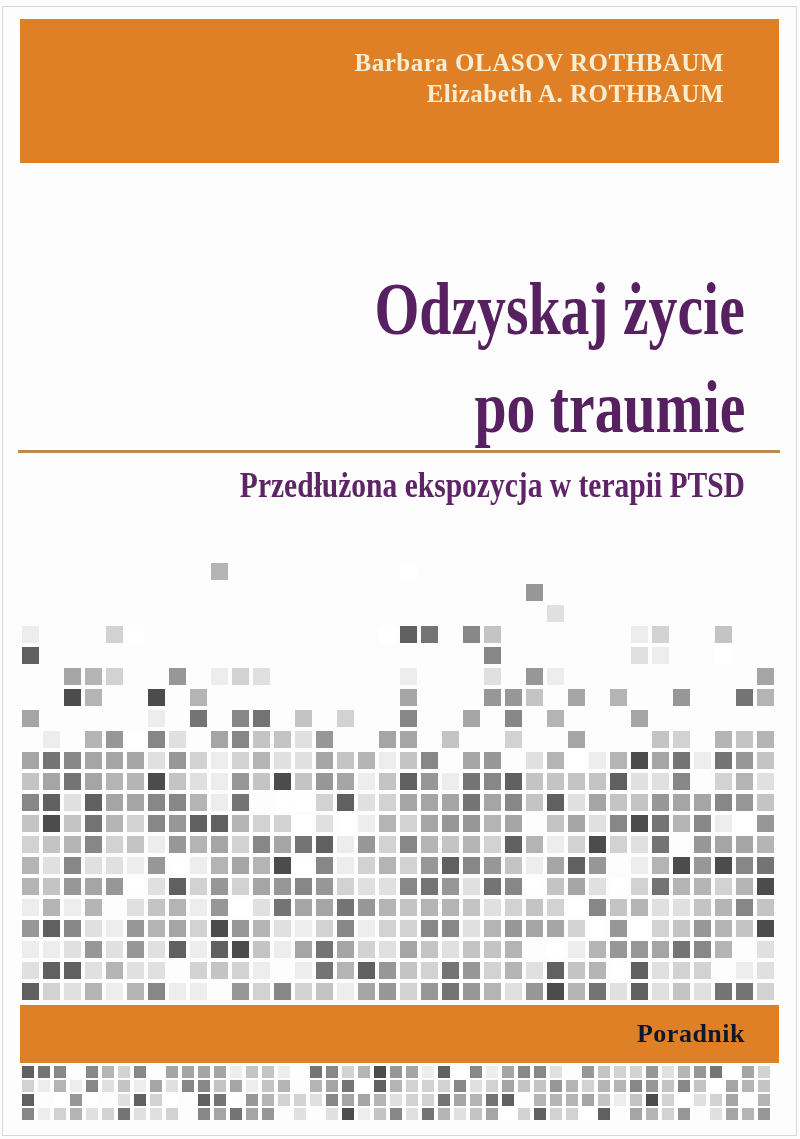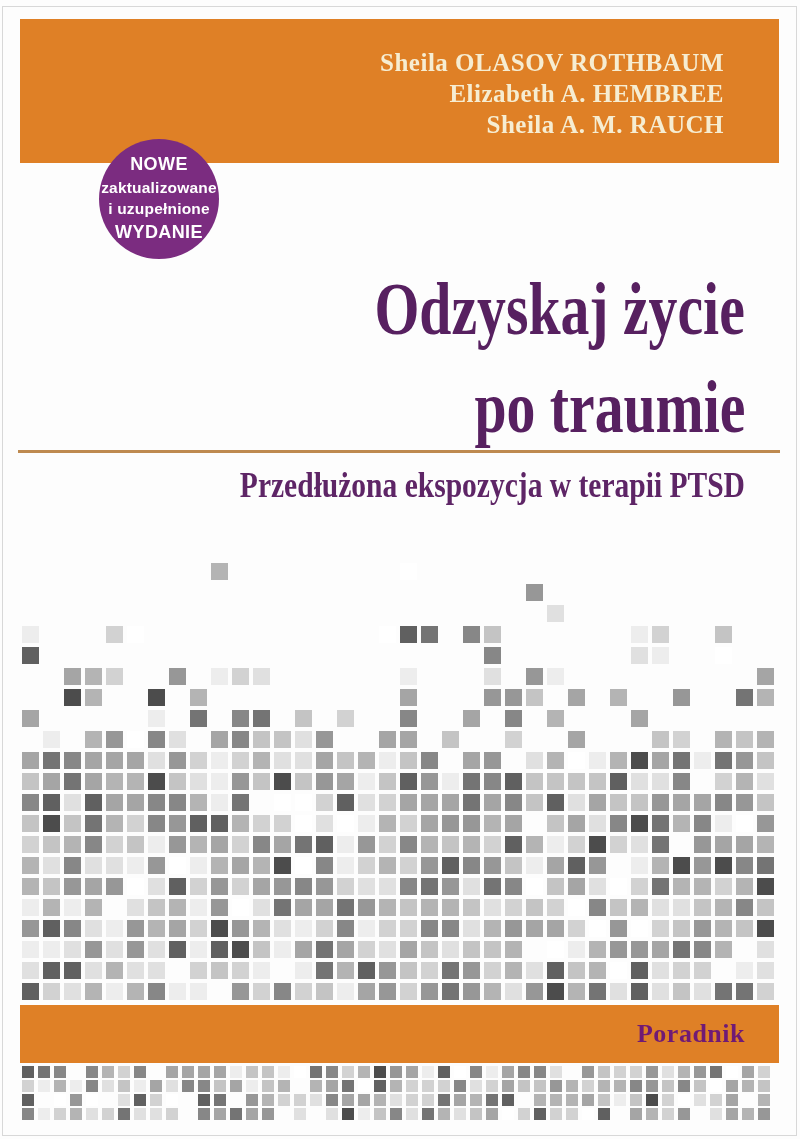--- a/index.html
+++ b/index.html
@@ -43,32 +43,25 @@
 </style>
 </head>
 <body>
 
 <div class="page">
 
   <div class="photo-border" style="border-color: rgb(216, 216, 216);"></div>
 
   <div class="band-top" id="bandTop" style="background: rgb(223, 128, 38);">
     <div class="authors" style="color: rgb(246, 237, 210);">
-      <div>Sheila OLASOV ROTHBAUM</div>
-      <div>Elizabeth A. HEMBREE</div>
-      <div>Sheila A. M. RAUCH</div>
+      <div>Barbara OLASOV ROTHBAUM</div>
+      <div>Elizabeth A. ROTHBAUM</div>
     </div>
   </div>
 
-  <div class="badge" id="badge" style="background: rgb(123, 44, 128);">
-    <div class="b-bold">NOWE</div>
-    <div class="b-reg">zaktualizowane</div>
-    <div class="b-reg2">i uzupełnione</div>
-    <div class="b-bold b-last">WYDANIE</div>
-  </div>
 
   <div class="title-line title-1" style="color: rgb(87, 32, 96);">Odzyskaj życie</div>
   <div class="title-line title-2" style="color: rgb(87, 32, 96);">po traumie</div>
 
   <div class="rule" id="ruleLine" style="background: rgb(190, 138, 80);"></div>
 
   <div class="subtitle" style="color: rgb(94, 37, 102);">Przedłużona ekspozycja w terapii PTSD</div>
 
   <div class="mosaic" id="mosaicMain">
       <div class="tile" style="left: 211px; top: 563px; width: 17px; height: 17px; background: rgb(180, 180, 180);"></div>
@@ -739,15 +732,15 @@
       <div class="tile" style="left: 646px; top: 1108px; width: 12px; height: 12px; background: rgb(180, 180, 180);"></div>
       <div class="tile" style="left: 662px; top: 1108px; width: 12px; height: 12px; background: rgb(210, 210, 210);"></div>
       <div class="tile" style="left: 678px; top: 1108px; width: 12px; height: 12px; background: rgb(151, 151, 151);"></div>
       <div class="tile" style="left: 710px; top: 1108px; width: 12px; height: 12px; background: rgb(224, 224, 224);"></div>
       <div class="tile" style="left: 726px; top: 1108px; width: 12px; height: 12px; background: rgb(165, 165, 165);"></div>
       <div class="tile" style="left: 742px; top: 1108px; width: 12px; height: 12px; background: rgb(180, 180, 180);"></div>
       <div class="tile" style="left: 758px; top: 1108px; width: 12px; height: 12px; background: rgb(151, 151, 151);"></div>
     </div>
 
   <div class="band-bottom" id="bandBottom" style="background: rgb(223, 128, 38);"></div>
-  <div class="category" style="color: #701a75;">Poradnik</div>
+  <div class="category" style="color: #0f172a;">Poradnik</div>
 
 </div>
 
 </body></html>

